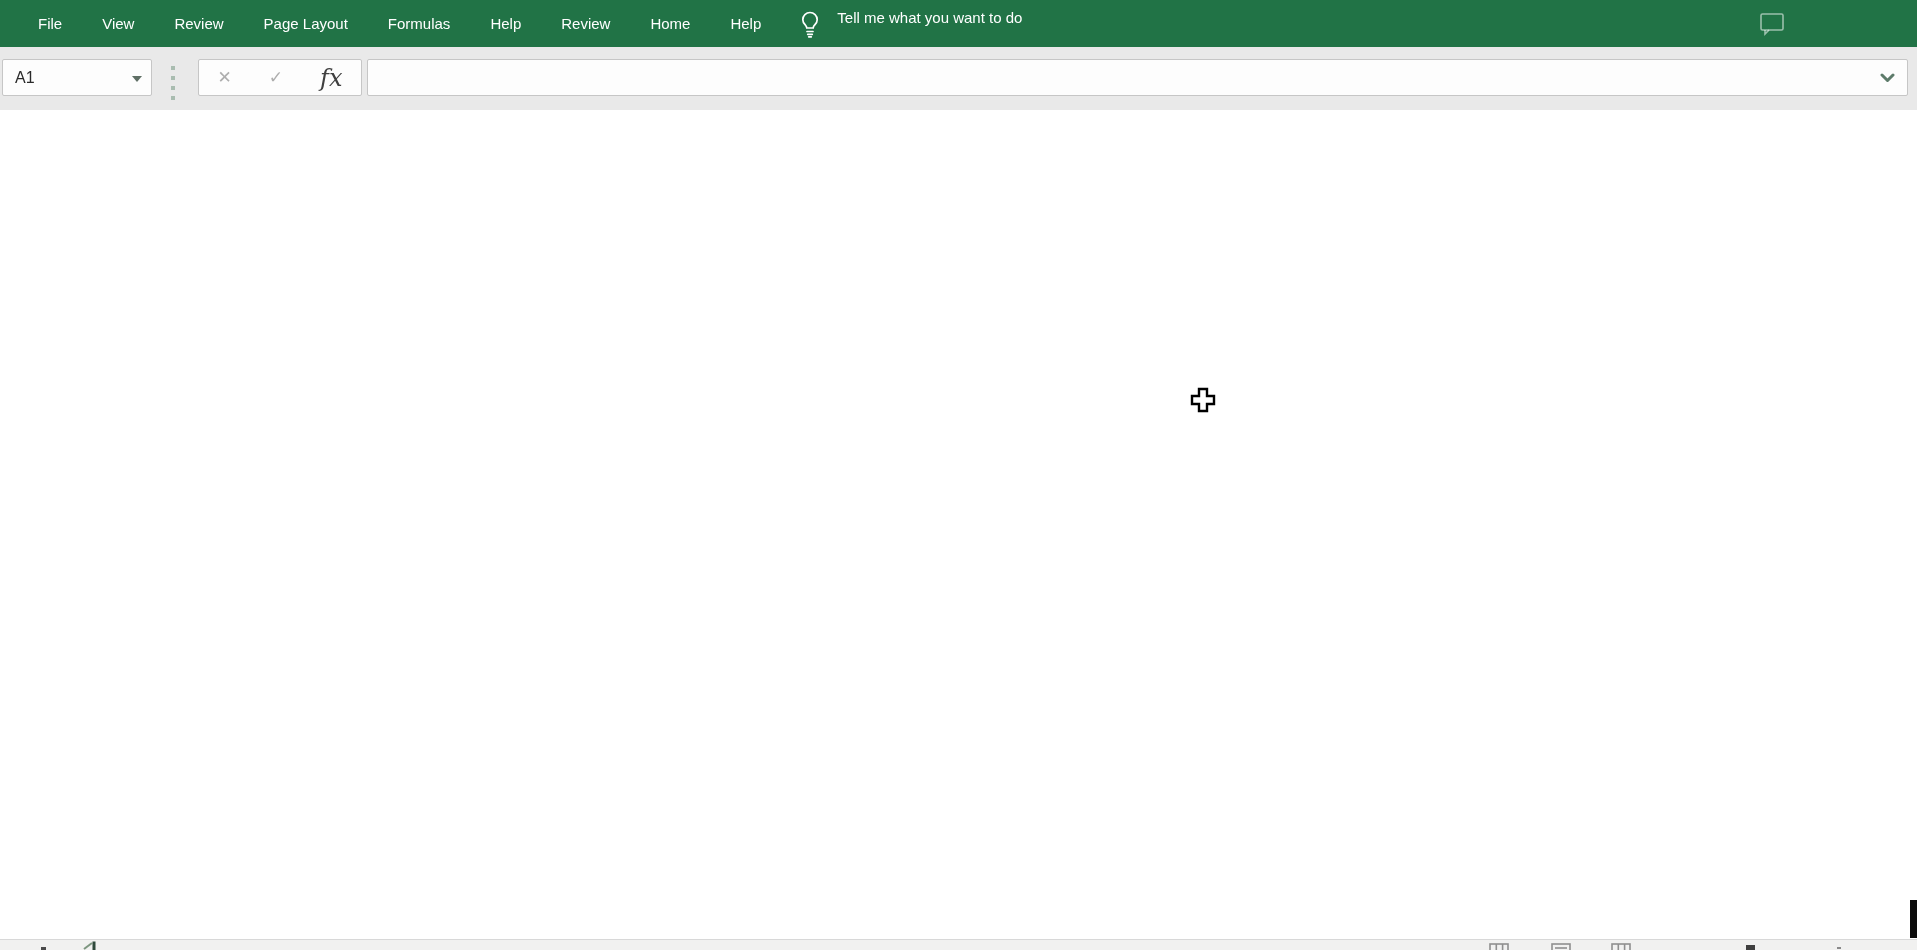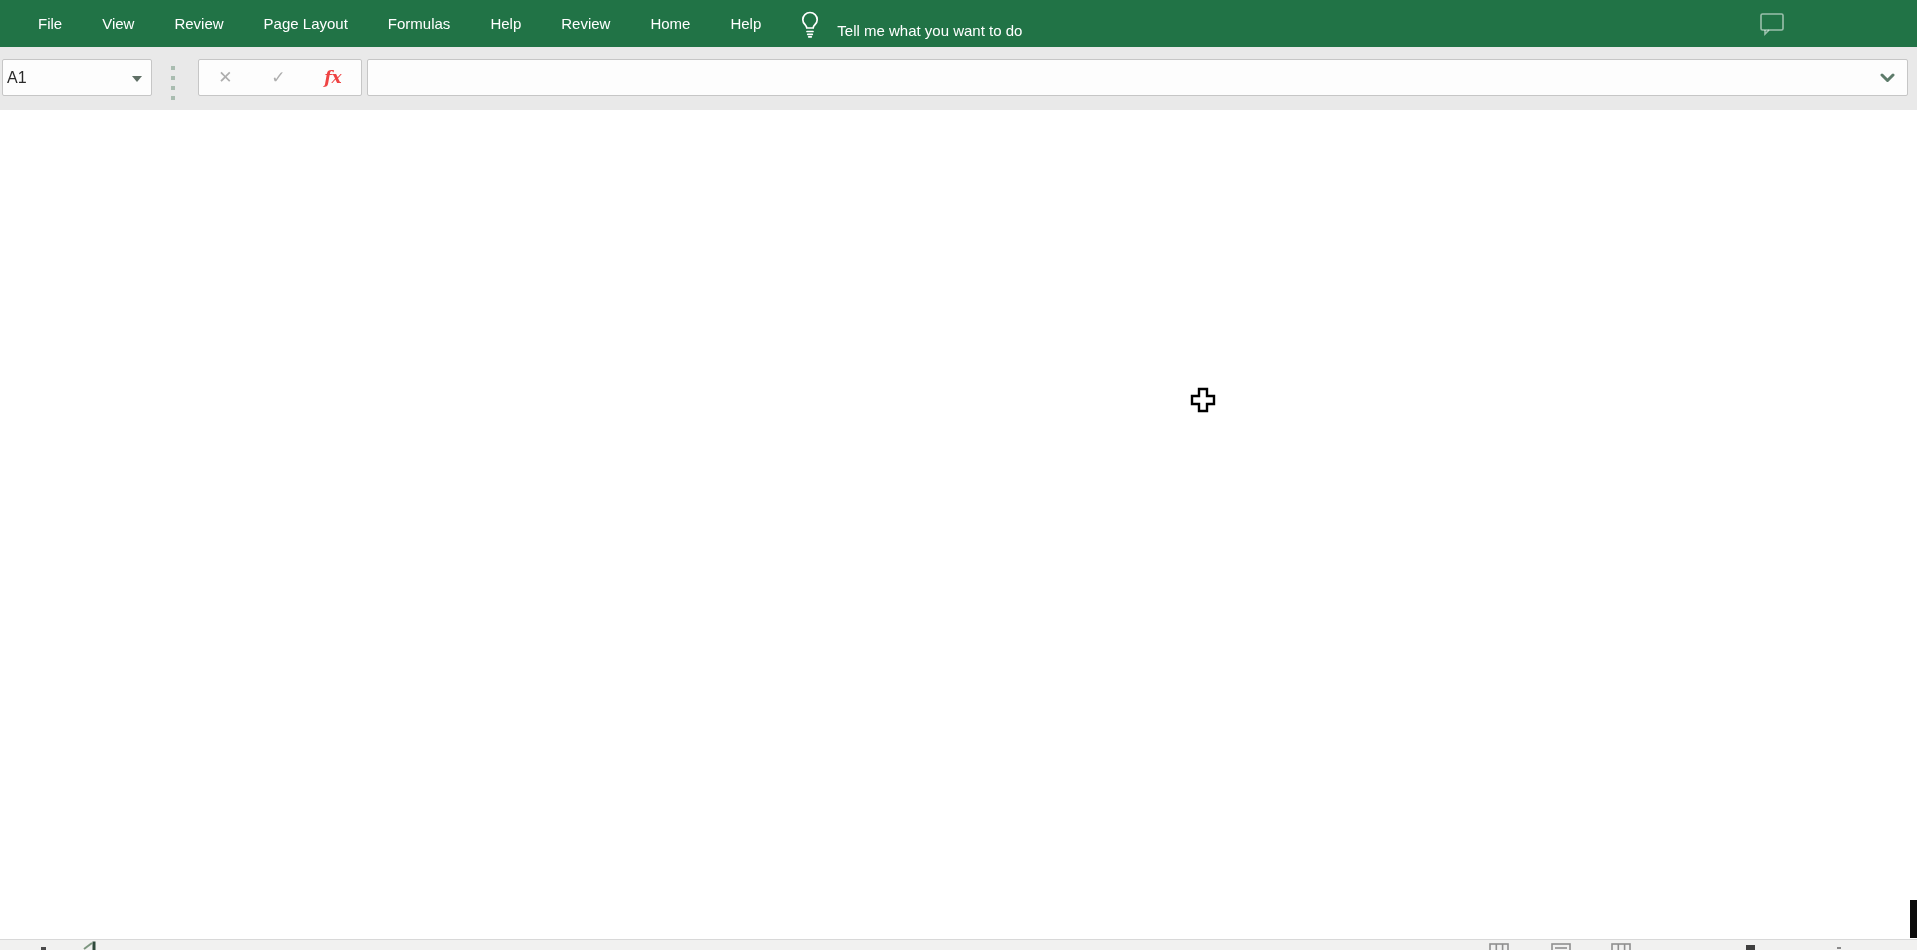--- a/index.html
+++ b/index.html
@@ -14,62 +14,62 @@
     background:#217346;display:flex;align-items:center;padding-left:12px;
   }
   .menu{
     display:flex;align-items:center;height:100%;padding-left:6px;
   }
   .menu-item{
     color:#ffffff;font-size:15px;padding:0 20px;line-height:47px;
     white-space:nowrap;cursor:default;
   }
   .tellme{
-    display:flex;align-items:flex-end;margin-left:16px;
+    display:flex;align-items:flex-start;margin-left:16px;
   }
   .tellme-icon{width:26px;height:30px;margin-right:14px;display:block;}
   .tellme-label{color:#ffffff;font-size:15px;white-space:nowrap;}
   .comment-btn{
     position:absolute;right:132px;top:11px;width:26px;height:26px;
   }
   
   .formula-row{
     position:absolute;left:0;top:47px;width:1917px;height:63px;
     background:#e9e9e9;
   }
   .namebox{
     position:absolute;left:2px;top:12px;width:150px;height:37px;
     background:#fdfdfd;border:1px solid #c6c6c6;border-radius:2px;
     box-sizing:border-box;display:flex;align-items:center;
   }
   .namebox input{
     border:none;outline:none;background:transparent;width:110px;
     font-family:"Liberation Sans",sans-serif;font-size:16px;color:#2a2a2a;
-    padding-left:4px;
+    padding-left:12px;
   }
   .namebox .caret{
     position:absolute;right:9px;top:16px;width:0;height:0;
     border-left:5px solid transparent;border-right:5px solid transparent;
     border-top:6px solid #5f6f65;
   }
   .drag-dots{
     position:absolute;left:171px;top:19px;width:5px;height:34px;
     display:flex;flex-direction:column;justify-content:space-between;
   }
   .drag-dots span{width:4px;height:4px;background:#a9bcb0;display:block;}
   .fbtn-group{
     position:absolute;left:198px;top:12px;width:164px;height:37px;
     background:#fdfdfd;border:1px solid #c6c6c6;border-radius:2px;
     box-sizing:border-box;display:flex;align-items:center;
     justify-content:space-around;
   }
   .fbtn{font-size:17px;color:#aeaeae;line-height:1;cursor:default;}
   .fbtn.fx{
-    font-family:"DejaVu Serif", serif;font-style:italic;font-weight:bold;
-    font-size:17px;color:#ef4444;
+    font-family:"DejaVu Serif", serif;font-style:italic;font-weight:normal;
+    font-size:24px;color:#404040;
   }
   .formula-input-wrap{
     position:absolute;left:367px;top:12px;width:1541px;height:37px;
     background:#fdfdfd;border:1px solid #c6c6c6;border-radius:2px;
     box-sizing:border-box;
   }
   .formula-input-wrap input{
     border:none;outline:none;background:transparent;
     width:1490px;height:33px;font-family:"Liberation Sans",sans-serif;
     font-size:15px;color:#2a2a2a;padding-left:8px;

